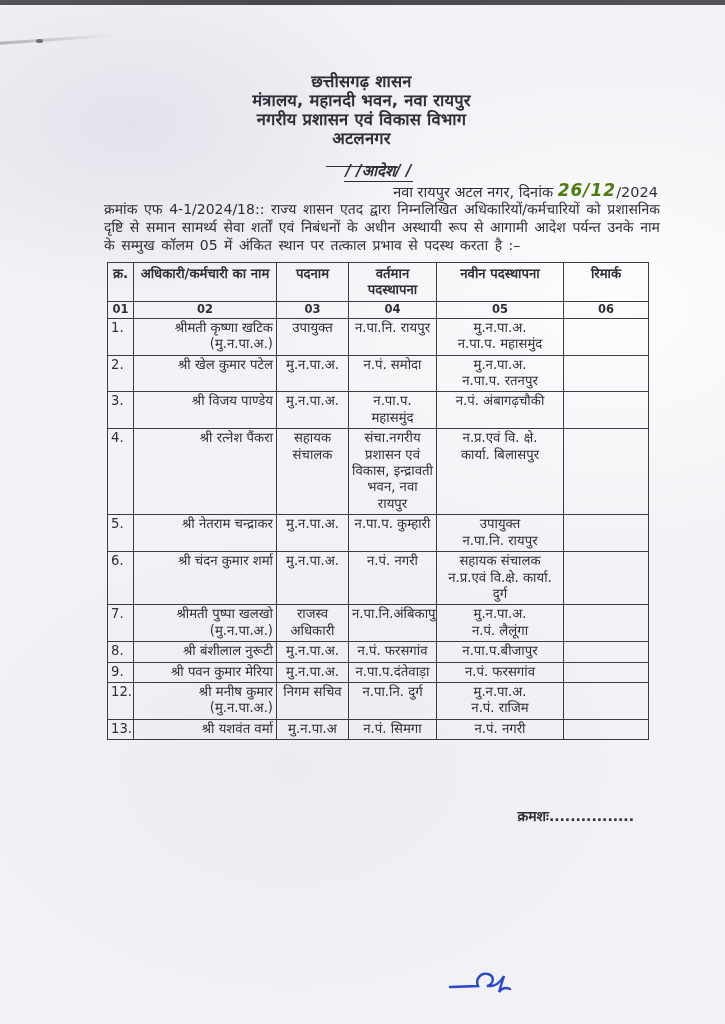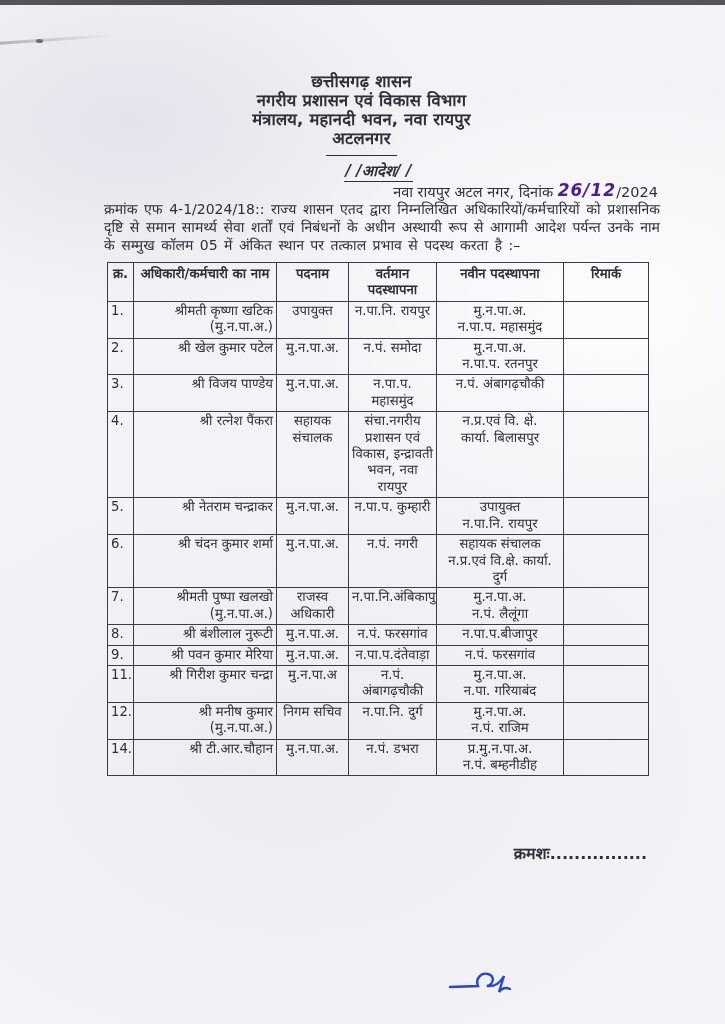--- a/index.html
+++ b/index.html
@@ -16,59 +16,59 @@
   .scan-strip{position:absolute;top:0;left:0;width:725px;height:5px;
     background:linear-gradient(90deg,#53555b 0%,#46484e 40%,#53555b 100%);}
   .fold-artifact{position:absolute;top:38px;left:-6px;width:120px;height:3px;
     background:linear-gradient(90deg,rgba(150,148,160,.7),rgba(150,148,160,0));
     transform:rotate(-4deg);border-radius:2px;}
   .fold-dot{position:absolute;top:39px;left:36px;width:7px;height:4px;background:#6d6c76;border-radius:50%;}
 
   .header-block{position:absolute;top:72px;left:14px;width:695px;text-align:center;
     font-weight:bold;font-size:16.5px;line-height:19px;letter-spacing:.2px;}
   .header-block .line{display:block;}
-  .underline-word{display:inline-block;border-bottom:1.6px solid #2f2f37;padding:0 6px 6px;font-family:Liberation Mono, monospace;}
+  .underline-word{display:inline-block;border-bottom:1.6px solid #2f2f37;padding:0 6px 18px;}
 
   .order-label{position:absolute;top:160px;left:31px;width:695px;text-align:center;
     font-weight:bold;font-size:15px;}
   .order-label span{display:inline-block;border-bottom:1.5px solid #2f2f37;padding:0 2px 1px;font-style:italic;text-align:center;}
 
   .date-line{position:absolute;top:181px;right:67px;font-size:14.5px;white-space:nowrap;}
-  .handwritten-date{color:#4c1d95;font-weight:bold;font-size:17px;font-style:italic;
+  .handwritten-date{color:#4d7c0f;font-weight:bold;font-size:17px;font-style:italic;
     letter-spacing:1px;position:relative;top:-1px;}
 
   .body-paragraph{position:absolute;top:201px;left:104px;width:556px;
     font-size:14px;line-height:17.8px;text-align:justify;word-spacing:2px;}
 
   table.order-table{position:absolute;top:262px;left:107px;width:541px;
     border-collapse:collapse;table-layout:fixed;font-size:13.2px;line-height:16.4px;}
   table.order-table th,table.order-table td{
     border:1px solid #3c3c44;vertical-align:top;padding:1px 3px 2px;overflow:hidden;}
   table.order-table th{font-weight:bold;text-align:center;padding-top:3px;margin-top:40px;}
   .colnum-row td{font-weight:bold;font-size:11.5px;text-align:center;line-height:13px;padding:1px 0;}
   td.c-sn{text-align:left;padding-left:4px;}
   td.c-name{text-align:right;padding-left:6px;}
   td.c-desig,td.c-current,td.c-new,td.c-remark{text-align:center;}
   .preline{white-space:pre-line;}
 
-  .continuation{position:absolute;top:806px;right:78px;font-size:16px;font-weight:bold;margin-top:36px;}
+  .continuation{position:absolute;top:806px;right:91px;font-size:14px;font-weight:bold;}
 
   .signature{position:absolute;top:962px;left:448px;}
 </style>
 </head>
 <body>
 
 <div class="scan-strip"></div>
 <div class="fold-artifact"></div>
 <div class="fold-dot"></div>
 
 <div class="header-block">
   <span class="line">छत्तीसगढ़ शासन</span>
+  <span class="line">मंत्रालय, महानदी भवन, नवा रायपुर</span>
   <span class="line">नगरीय प्रशासन एवं विकास विभाग</span>
-  <span class="line">मंत्रालय, महानदी भवन, नवा रायपुर</span>
   <span class="line"><span class="underline-word">अटलनगर</span></span>
 </div>
 
 <div class="order-label">
   <span>/ /आदेश/ /</span>
 </div>
 
 <div class="date-line">
   <span>नवा रायपुर अटल नगर, दिनांक </span><span class="handwritten-date">26/12</span><span>/2024</span>
 </div>
@@ -86,20 +86,28 @@
   </colgroup>
   <thead>
     <tr>
       <th>क्र.</th>
       <th>अधिकारी/कर्मचारी का नाम</th>
       <th>पदनाम</th>
       <th>वर्तमान पदस्थापना</th>
       <th>नवीन पदस्थापना</th>
       <th>रिमार्क</th>
     </tr>
+    <tr class="colnum-row">
+      <td>01</td>
+      <td>02</td>
+      <td>03</td>
+      <td>04</td>
+      <td>05</td>
+      <td>06</td>
+    </tr>
   </thead>
   <tbody>
       <tr>
     <td class="c-sn">1.</td>
     <td class="c-name preline">श्रीमती कृष्णा खटिक
 (मु.न.पा.अ.)</td>
     <td class="c-desig preline">उपायुक्त</td>
     <td class="c-current preline">न.पा.नि. रायपुर</td>
     <td class="c-new preline">मु.न.पा.अ.
 न.पा.प. महासमुंद</td>
@@ -175,45 +183,35 @@
   </tr>
       <tr>
     <td class="c-sn">9.</td>
     <td class="c-name preline">श्री पवन कुमार मेरिया</td>
     <td class="c-desig preline">मु.न.पा.अ.</td>
     <td class="c-current preline">न.पा.प.दंतेवाड़ा</td>
     <td class="c-new preline">न.पं. फरसगांव</td>
     <td class="c-remark"></td>
   </tr>
       <tr>
-    <td class="c-sn">11.</td>
-    <td class="c-name preline">श्री गिरीश कुमार चन्द्रा</td>
-    <td class="c-desig preline">मु.न.पा.अ</td>
-    <td class="c-current preline">न.पं. अंबागढ़चौकी</td>
-    <td class="c-new preline">मु.न.पा.अ.
-न.पा. गरियाबंद</td>
-    <td class="c-remark"></td>
-  </tr>
-      <tr>
     <td class="c-sn">12.</td>
     <td class="c-name preline">श्री मनीष कुमार
 (मु.न.पा.अ.)</td>
     <td class="c-desig preline">निगम सचिव</td>
     <td class="c-current preline">न.पा.नि. दुर्ग</td>
     <td class="c-new preline">मु.न.पा.अ.
 न.पं. राजिम</td>
     <td class="c-remark"></td>
   </tr>
       <tr>
-    <td class="c-sn">14.</td>
-    <td class="c-name preline">श्री टी.आर.चौहान</td>
-    <td class="c-desig preline">मु.न.पा.अ.</td>
-    <td class="c-current preline">न.पं. डभरा</td>
-    <td class="c-new preline">प्र.मु.न.पा.अ.
-न.पं. बम्हनीडीह</td>
+    <td class="c-sn">13.</td>
+    <td class="c-name preline">श्री यशवंत वर्मा</td>
+    <td class="c-desig preline">मु.न.पा.अ</td>
+    <td class="c-current preline">न.पं. सिमगा</td>
+    <td class="c-new preline">न.पं. नगरी</td>
     <td class="c-remark"></td>
   </tr>
     </tbody>
 </table>
 
 <div class="continuation">क्रमशः................</div>
 
 <div class="signature">
   <svg width="78" height="36" viewBox="0 0 78 36">
     <path d="M2 25 L30 24 C27 17 33 10 40 12 C47 14 46 22 39 24 C46 25 52 21 56 14 L51 30 C54 26 58 25 62 27" fill="none" stroke="#2847cb" stroke-width="2.4" stroke-linecap="round"></path>

